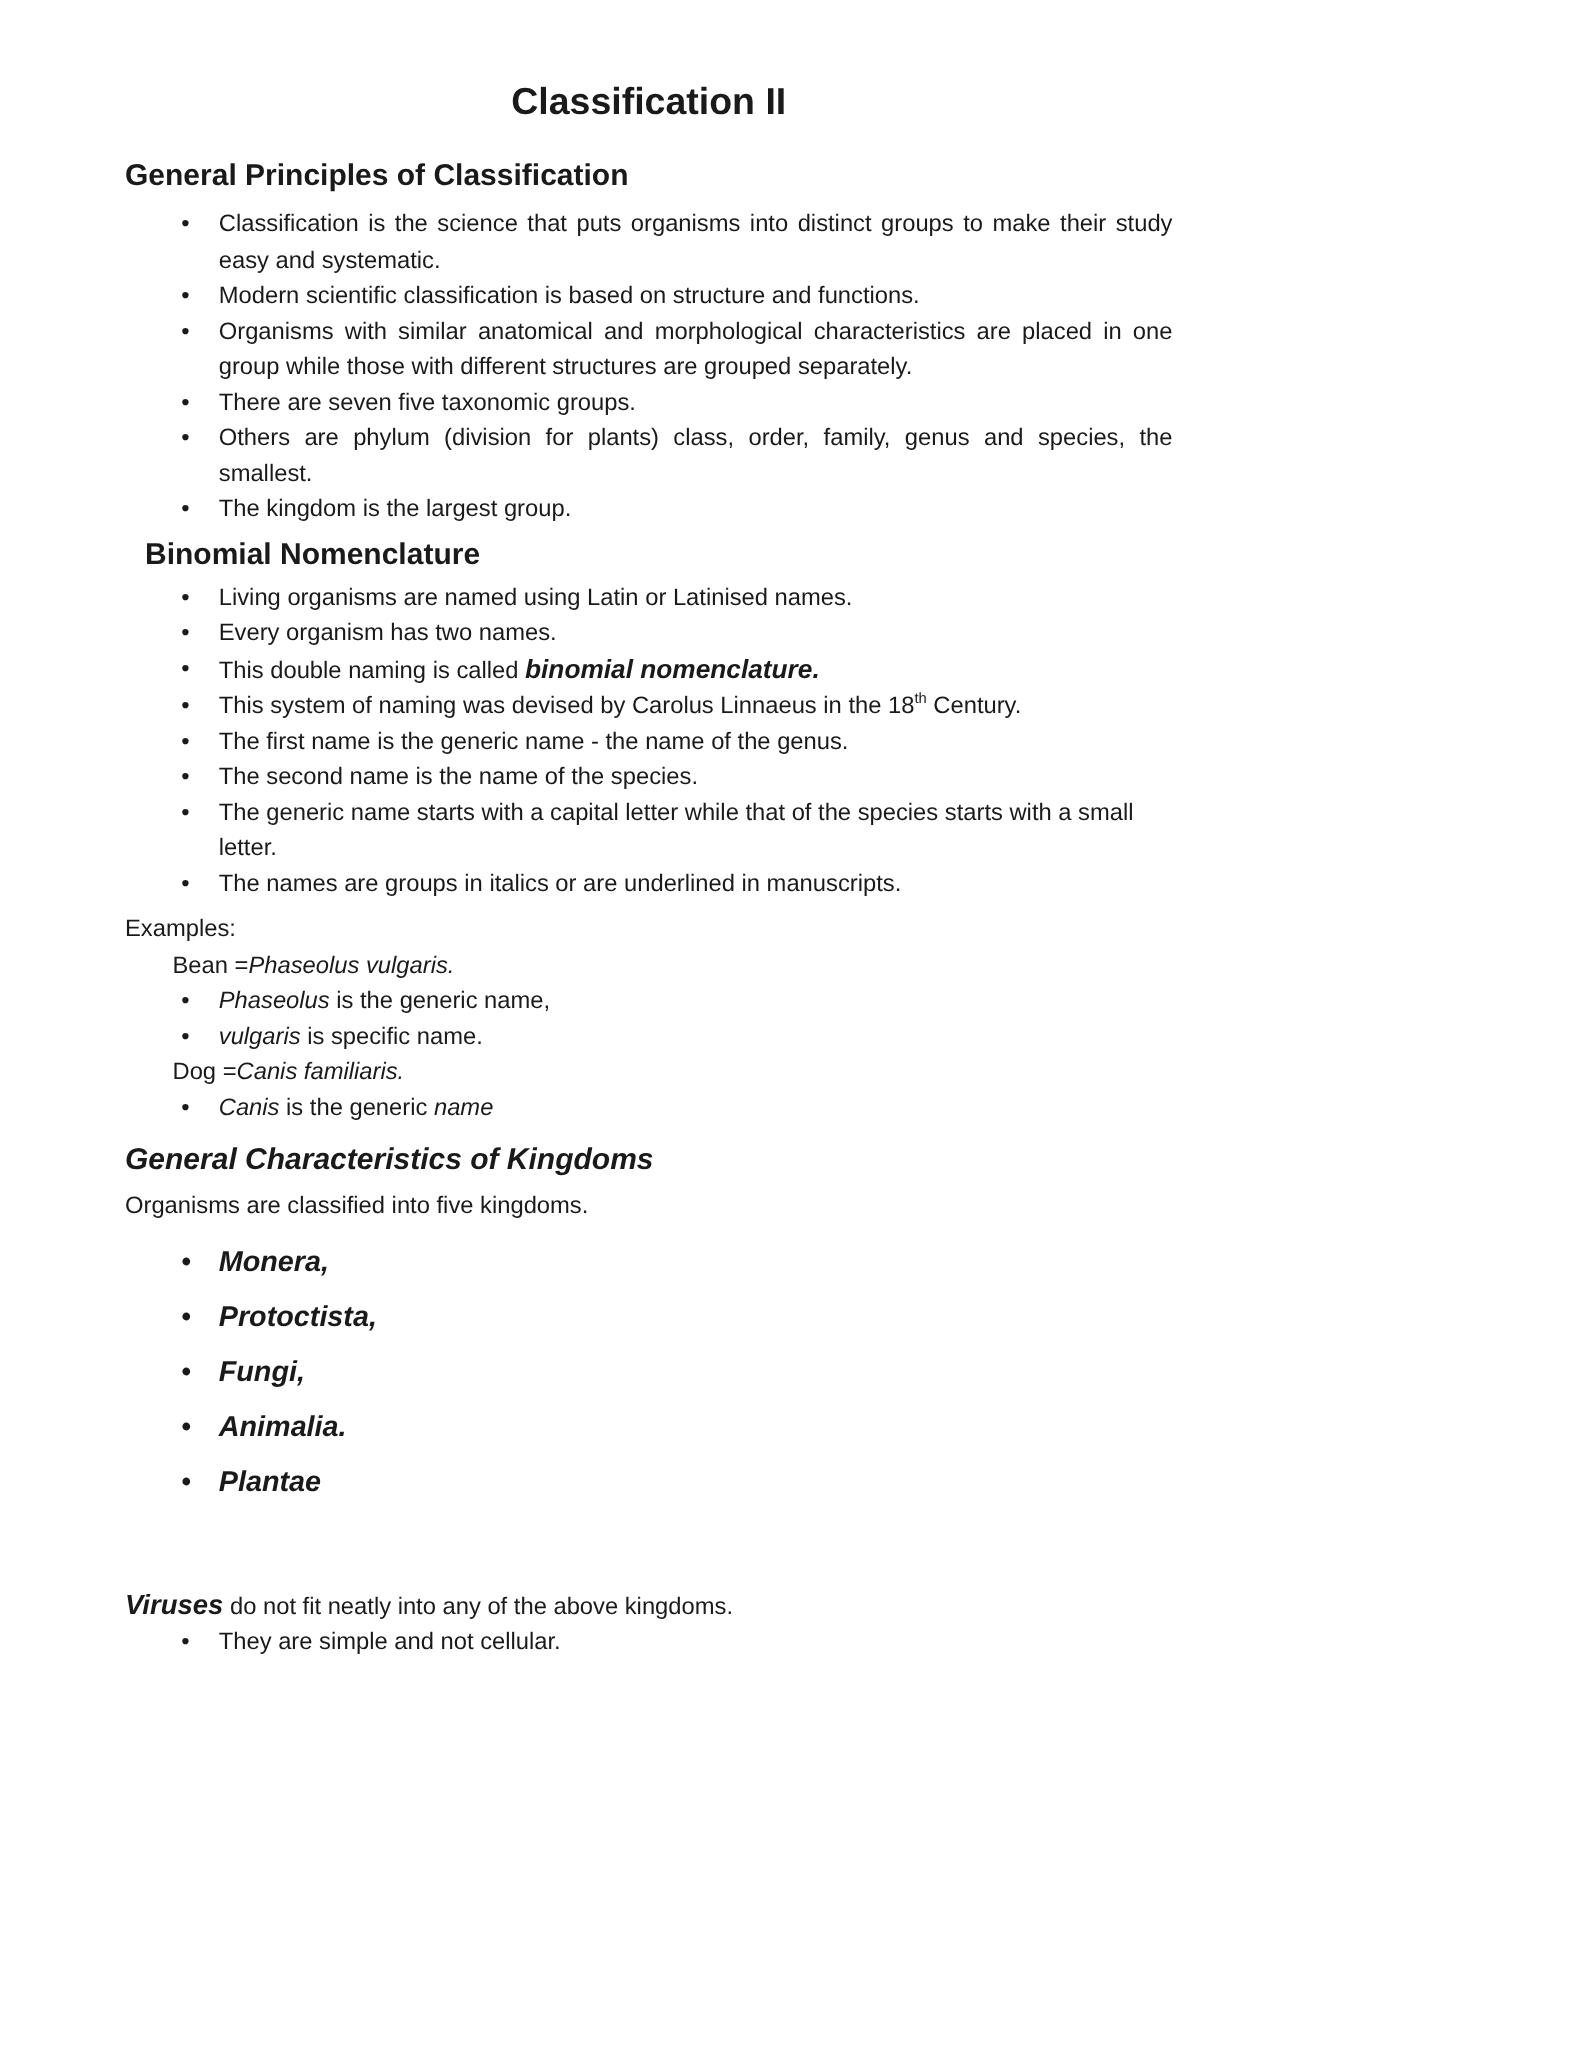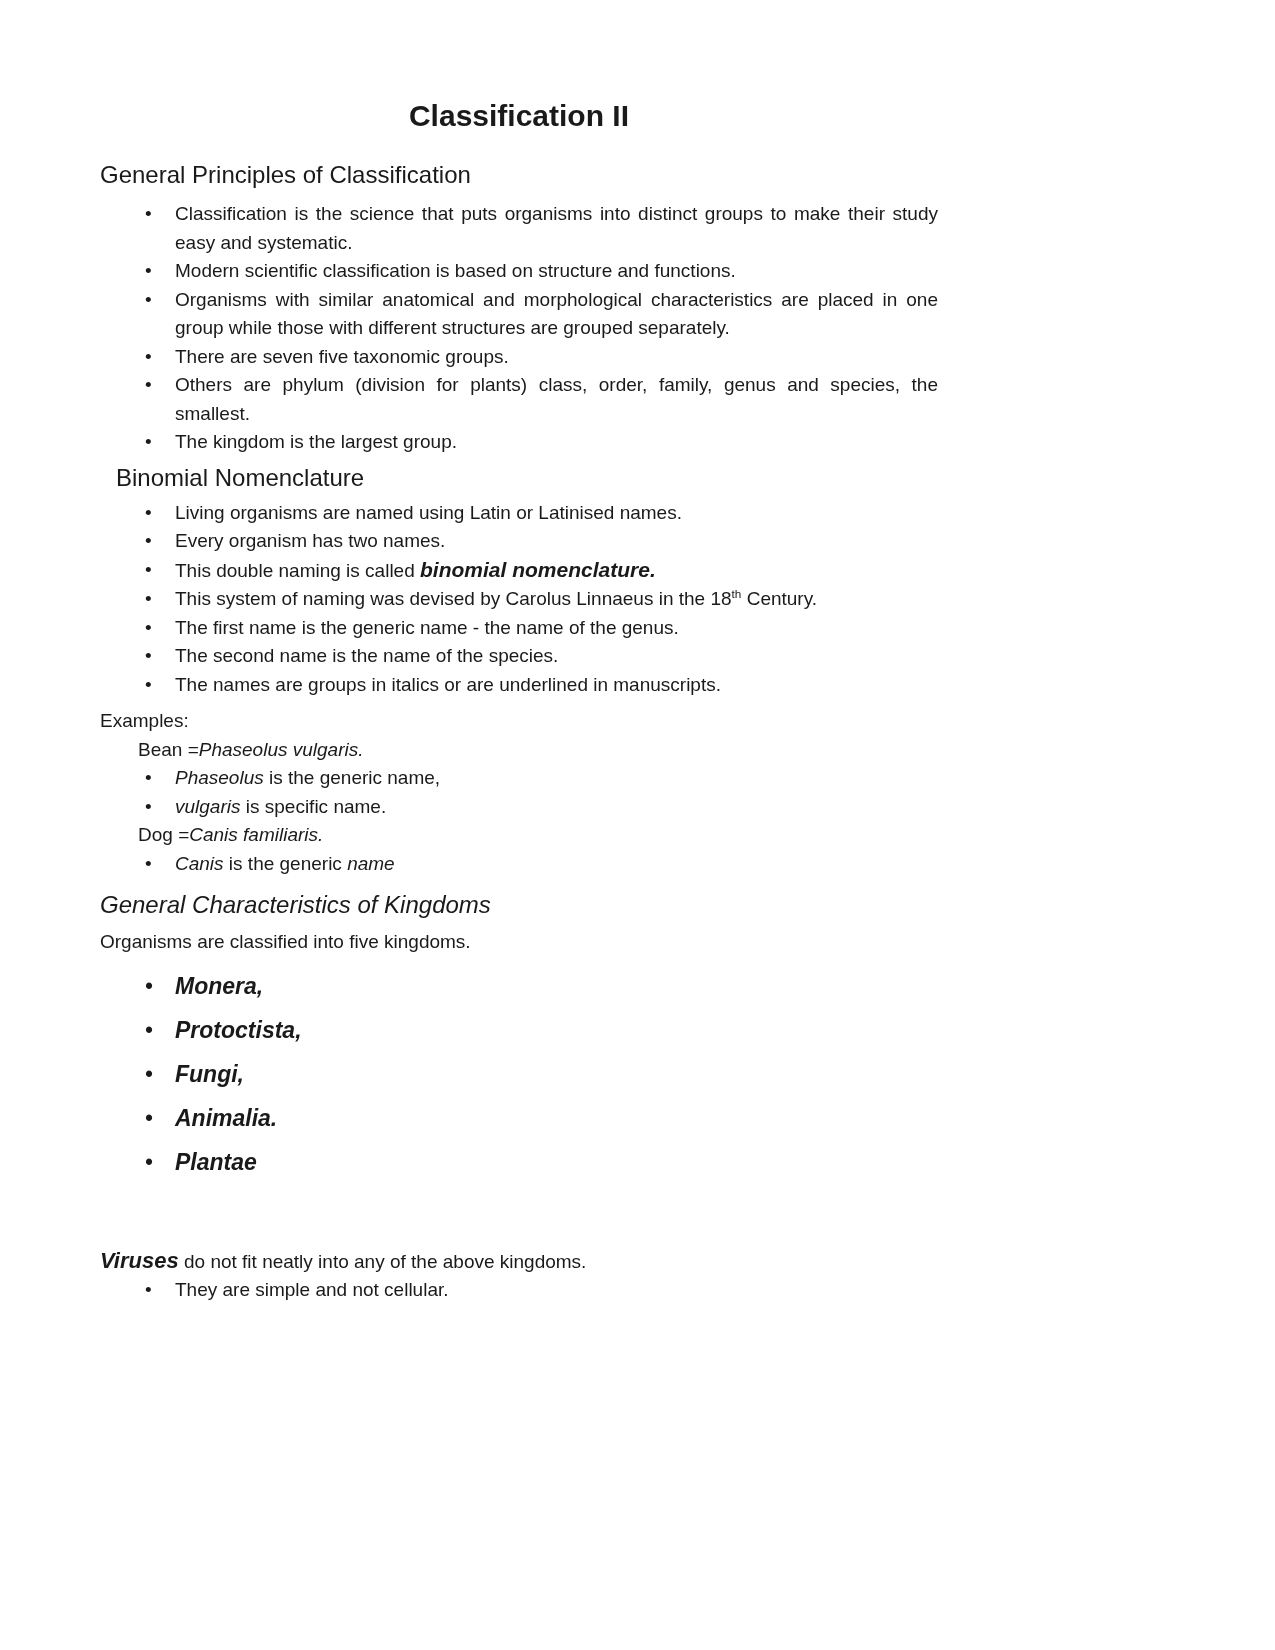--- a/index.html
+++ b/index.html
@@ -7,33 +7,33 @@
   body {
     width: 1275px;
     height: 1650px;
     overflow: hidden;
     font-family: "Liberation Sans", "DejaVu Sans", sans-serif;
     color: #1a1a1a;
   }
   .page {
     width: 1076px;
     height: 1650px;
-    padding: 98px 138px 0 100px;
+    padding: 64px 138px 0 100px;
     background: #ffffff;
   }
   .doc-title {
     text-align: center;
     font-size: 30px;
     font-weight: bold;
     line-height: 36px;
     margin-bottom: 26px;
   }
   h2.heading {
     font-size: 24px;
-    font-weight: normal;
+    font-weight: bold;
     line-height: 30px;
     margin-top: 14px;
     margin-bottom: 10px;
   }
   h2.heading-indent { padding-left: 16px; margin-top: 6px; margin-bottom: 6px; }
   h2.heading-bi { font-style: italic; margin-top: 12px; margin-bottom: 8px; }
   ul.bullets { list-style: none; }
   li.bullet {
     display: flex;
     padding-left: 45px;
@@ -148,20 +148,24 @@
         <li class="bullet">
           <span class="dot"></span>
           <span class="bt">The first name is the generic name - the name of the genus.</span>
         </li>
 
         <li class="bullet">
           <span class="dot"></span>
           <span class="bt">The second name is the name of the species.</span>
         </li>
 
+        <li class="bullet">
+          <span class="dot"></span>
+          <span class="bt">The generic name starts with a capital letter while that of the species starts with a small letter.</span>
+        </li>
 
         <li class="bullet">
           <span class="dot"></span>
           <span class="bt">The names are groups in italics or are underlined in manuscripts.</span>
         </li>
       </ul>
   </section>
 
   <section class="examples-block">
     <p class="plain">Examples:</p>

